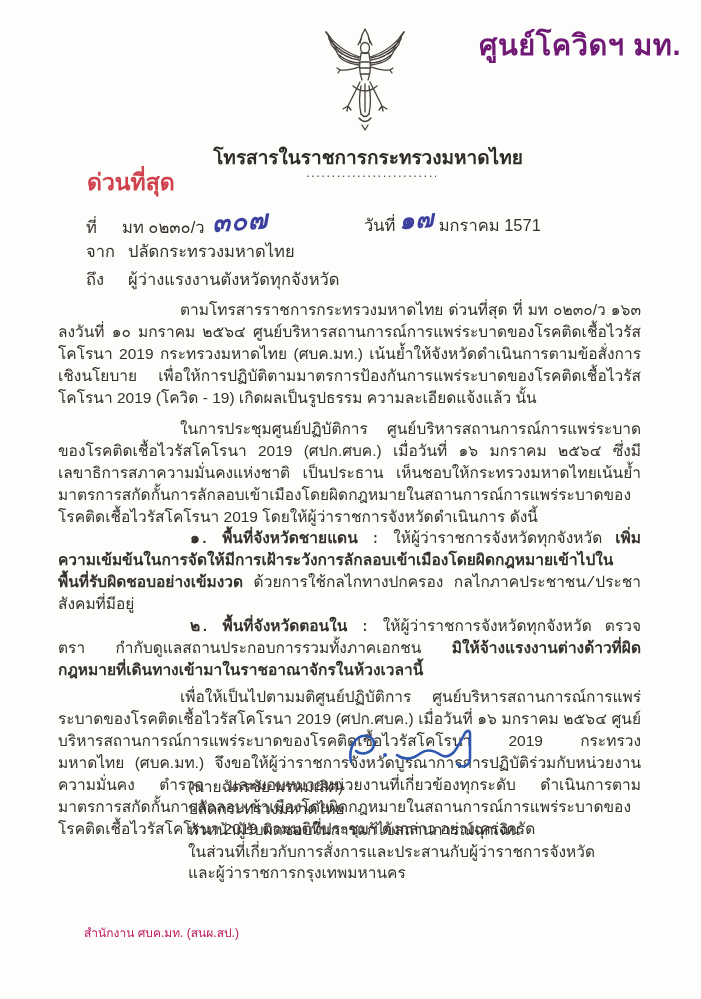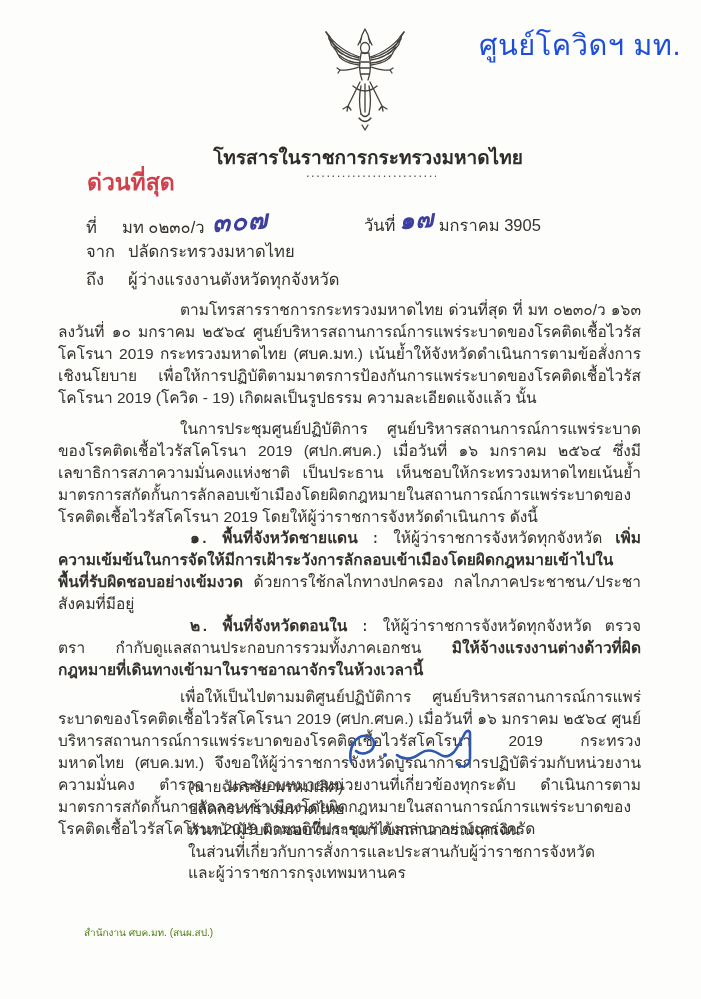--- a/index.html
+++ b/index.html
@@ -3,21 +3,21 @@
 <meta charset="utf-8">
 <style>
   html,body{margin:0;padding:0;background:#e8e8e8;}
   .page{
     position:relative;width:701px;height:999px;margin:0 auto;
     background:#fdfdfc;overflow:hidden;
     font-family:"Liberation Sans",sans-serif;color:#36322d;
   }
   .abs{position:absolute;}
   .stamp{
-    left:479px;top:22px;font-size:29px;font-weight:normal;color:#1d4ed8;
+    left:479px;top:22px;font-size:29px;font-weight:bold;color:#701a75;
     letter-spacing:0.5px;white-space:nowrap;
   }
   .garuda{left:315px;top:26px;}
   .doc-title{
     left:0;top:142px;width:736px;text-align:center;
     font-size:19px;font-weight:bold;color:#2f2b27;
   }
   .dotted{
     left:306px;top:165px;width:130px;text-align:center;
     font-size:13px;letter-spacing:1.5px;color:#55504b;white-space:nowrap;overflow:hidden;
@@ -50,21 +50,21 @@
   .body-text p.gap{margin-top:9px;}
   .body-text p.item{text-indent:132px;font-family:Liberation Mono, monospace;}
   .body-text p.gap-sm{margin-top:4px;}
   .b{font-weight:bold;}
   .sig-block{
     left:188px;top:726px;width:440px;text-align:left;
     font-size:15.5px;line-height:21.5px;color:#35312c;
   }
   .sig-scribble{display:block;margin:0 auto 4px auto;transform:translateX(12px);}
   .footer{
-    left:84px;top:920px;font-size:10px;line-height:26px;color:#4d7c0f;white-space:nowrap;
+    left:84px;top:920px;font-size:12px;line-height:26px;color:#be185d;white-space:nowrap;
   }
   svg.line-art path, svg.line-art ellipse, svg.line-art circle{
     fill:none;stroke:#45403a;stroke-width:1.3;stroke-linecap:round;stroke-linejoin:round;
   }
   svg.sig path{fill:none;stroke:#2e58b0;stroke-width:2.6;stroke-linecap:round;stroke-linejoin:round;}
   svg.sig circle{fill:#2e58b0;stroke:none;}
 </style>
 </head>
 <body>
 
@@ -112,21 +112,21 @@
   </div>
 
   <div class="abs doc-title">โทรสารในราชการกระทรวงมหาดไทย</div>
 
   <div class="abs dotted">............................................</div>
 
   <div class="abs urgent">ด่วนที่สุด</div>
 
   <div class="abs row ref-line"><span class="lbl">ที่</span><span>มท ๐๒๓๐/ว</span><span class="hand num">๓๐๗</span></div>
 
-  <div class="abs row date-line"><span>วันที่</span><span class="hand day">๑๗</span><span>มกราคม 3905</span></div>
+  <div class="abs row date-line"><span>วันที่</span><span class="hand day">๑๗</span><span>มกราคม 1571</span></div>
 
   <div class="abs row from-line"><span class="lbl">จาก</span><span>ปลัดกระทรวงมหาดไทย</span></div>
 
   <div class="abs row to-line"><span class="lbl">ถึง</span><span>ผู้ว่างแรงงานตังหวัดทุกจังหวัด</span></div>
 
   <div class="abs body-text">
     <p class="para">ตามโทรสารราชการกระทรวงมหาดไทย ด่วนที่สุด ที่ มท ๐๒๓๐/ว ๑๖๓ ลงวันที่ ๑๐ มกราคม ๒๕๖๔ ศูนย์บริหารสถานการณ์การแพร่ระบาดของโรคติดเชื้อไวรัสโคโรนา 2019 กระทรวงมหาดไทย (ศบค.มท.) เน้นย้ำให้จังหวัดดำเนินการตามข้อสั่งการเชิงนโยบาย เพื่อให้การปฏิบัติตามมาตรการป้องกันการแพร่ระบาดของโรคติดเชื้อไวรัสโคโรนา 2019 (โควิด - 19) เกิดผลเป็นรูปธรรม ความละเอียดแจ้งแล้ว นั้น</p>
     <p class="para gap">ในการประชุมศูนย์ปฏิบัติการ ศูนย์บริหารสถานการณ์การแพร่ระบาดของโรคติดเชื้อไวรัสโคโรนา 2019 (ศปก.ศบค.) เมื่อวันที่ ๑๖ มกราคม ๒๕๖๔ ซึ่งมีเลขาธิการสภาความมั่นคงแห่งชาติ เป็นประธาน เห็นชอบให้กระทรวงมหาดไทยเน้นย้ำมาตรการสกัดกั้นการลักลอบเข้าเมืองโดยผิดกฎหมายในสถานการณ์การแพร่ระบาดของโรคติดเชื้อไวรัสโคโรนา 2019 โดยให้ผู้ว่าราชการจังหวัดดำเนินการ ดังนี้</p>
     <p class="item"><span class="b">๑. พื้นที่จังหวัดชายแดน</span><span> : </span><span>ให้ผู้ว่าราชการจังหวัดทุกจังหวัด </span><span class="b">เพิ่มความเข้มข้นในการจัดให้มีการเฝ้าระวังการลักลอบเข้าเมืองโดยผิดกฎหมายเข้าไปในพื้นที่รับผิดชอบอย่างเข้มงวด</span><span> ด้วยการใช้กลไกทางปกครอง กลไกภาคประชาชน/ประชาสังคมที่มีอยู่</span></p>
     <p class="item"><span class="b">๒. พื้นที่จังหวัดตอนใน</span><span> : </span><span>ให้ผู้ว่าราชการจังหวัดทุกจังหวัด ตรวจตรา กำกับดูแลสถานประกอบการรวมทั้งภาคเอกชน </span><span class="b">มิให้จ้างแรงงานต่างด้าวที่ผิดกฎหมายที่เดินทางเข้ามาในราชอาณาจักรในห้วงเวลานี้</span></p>

